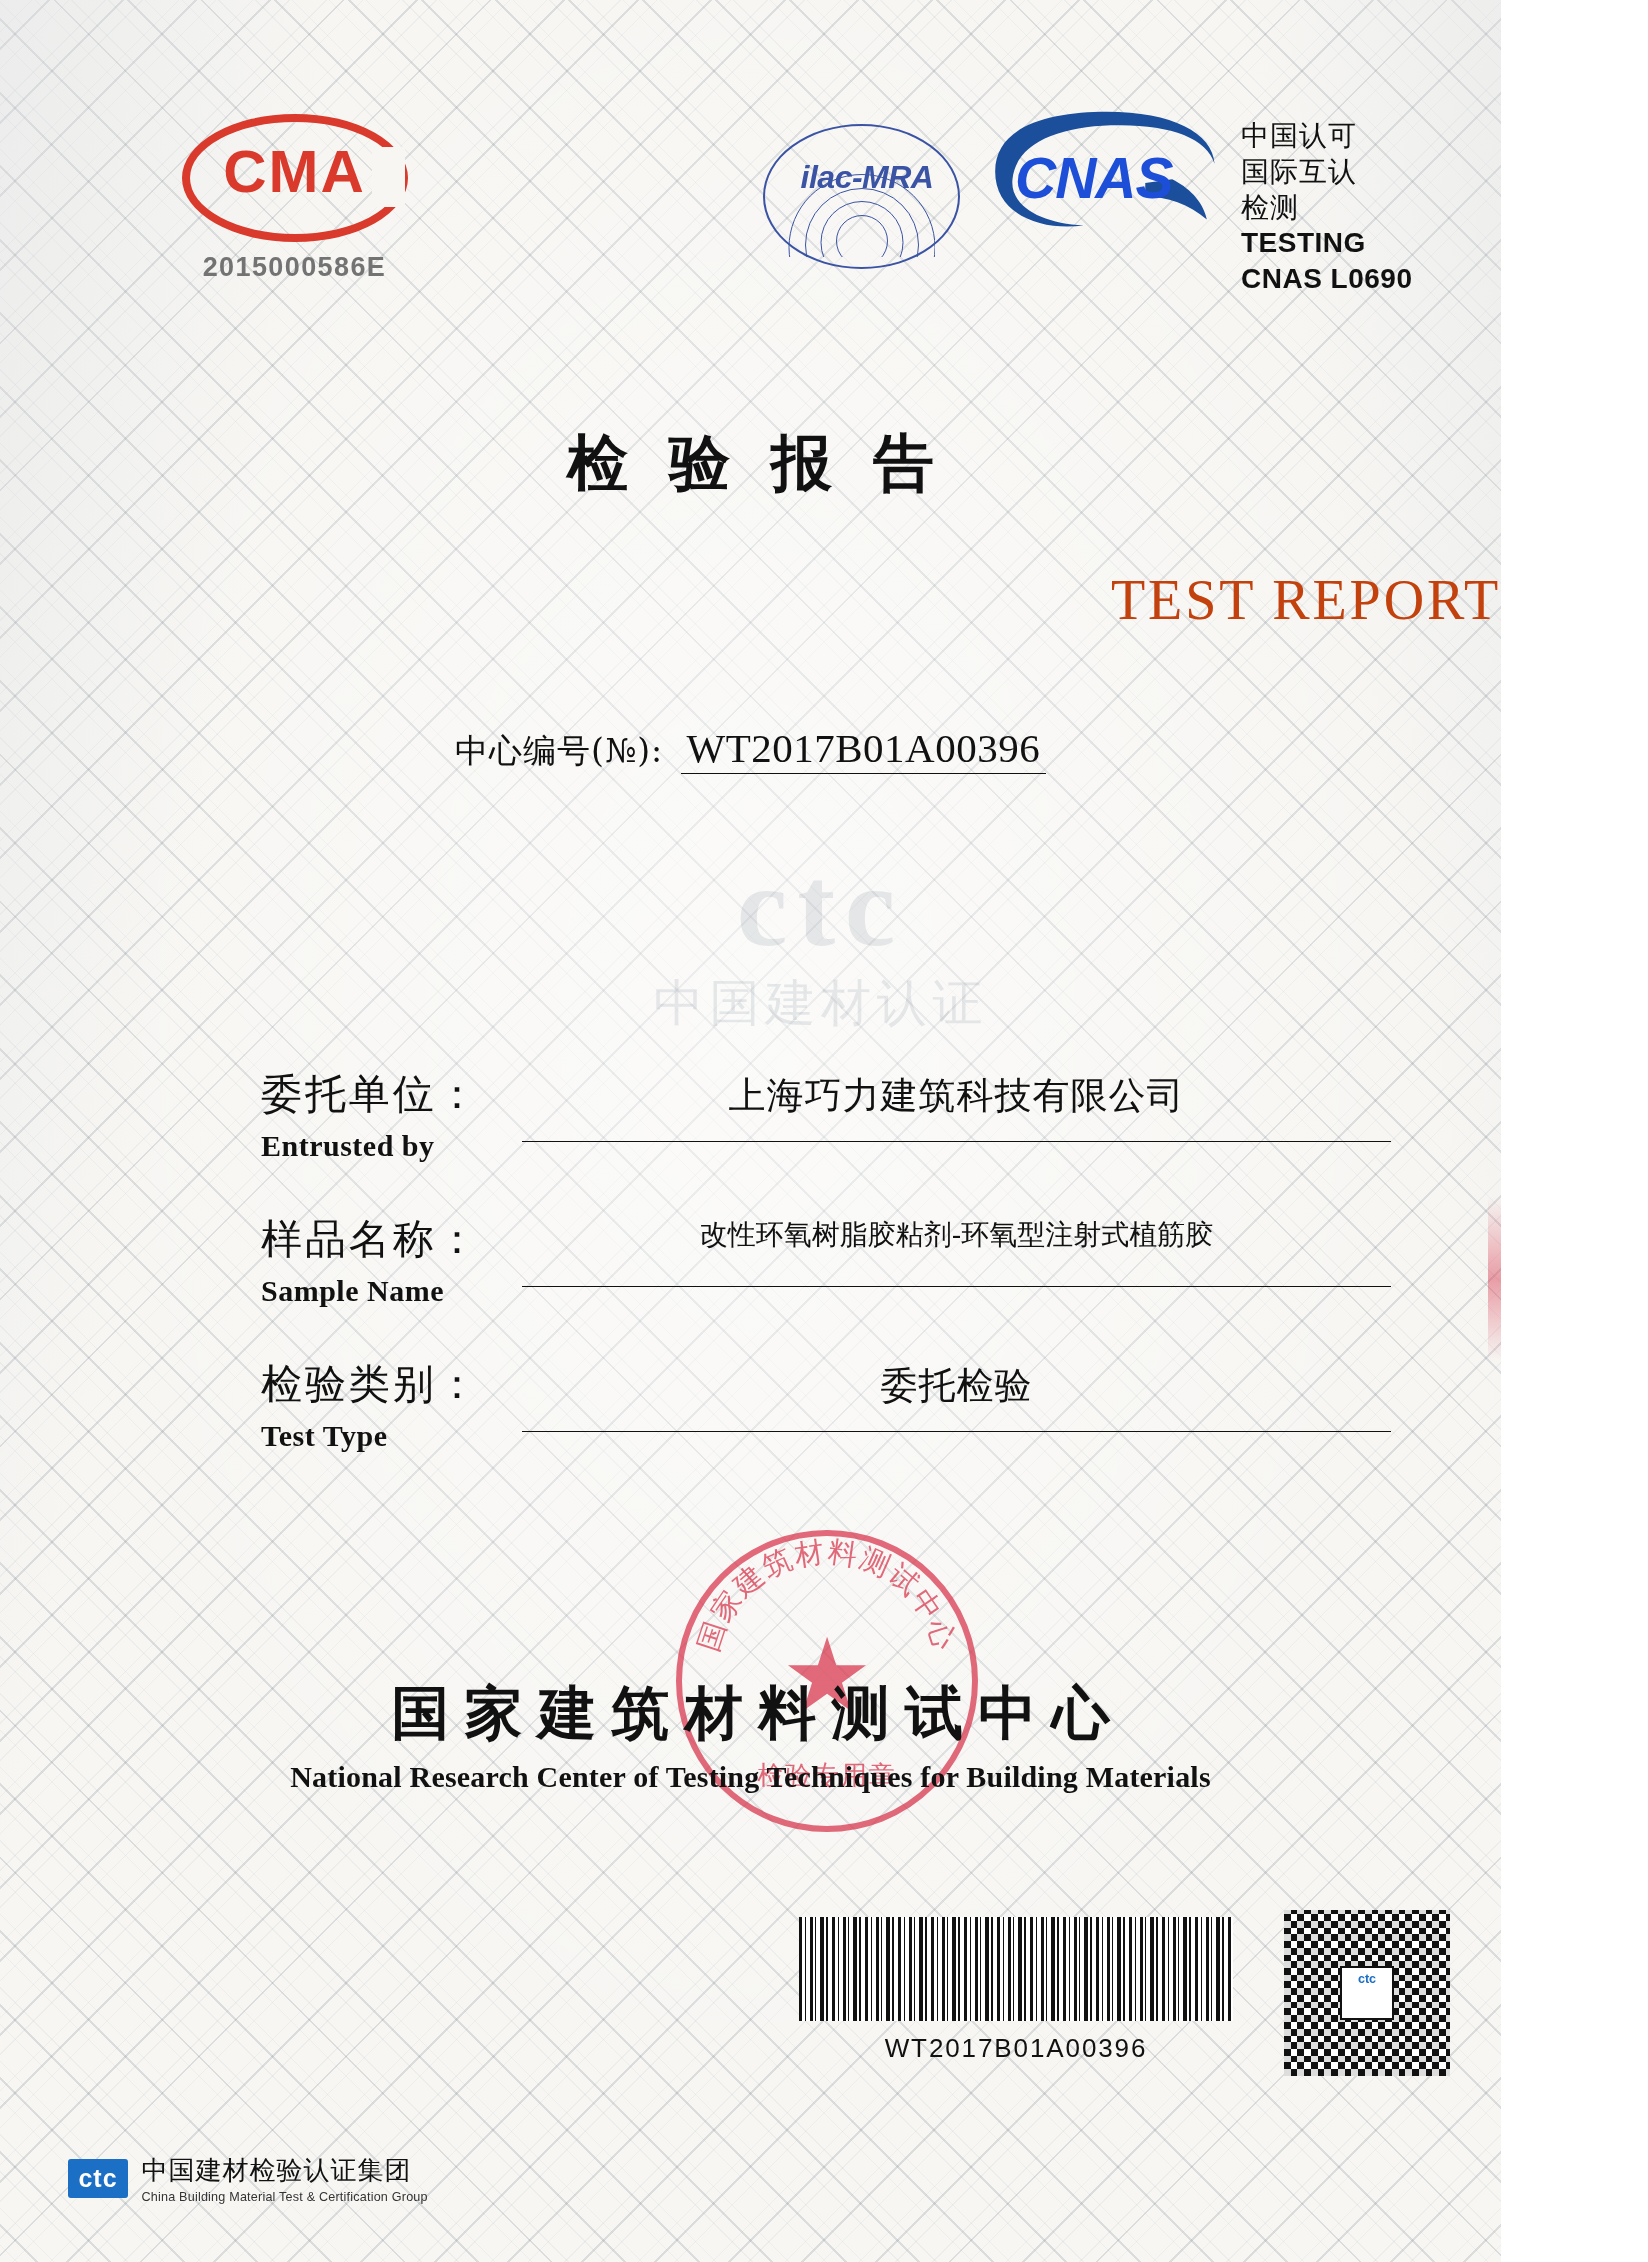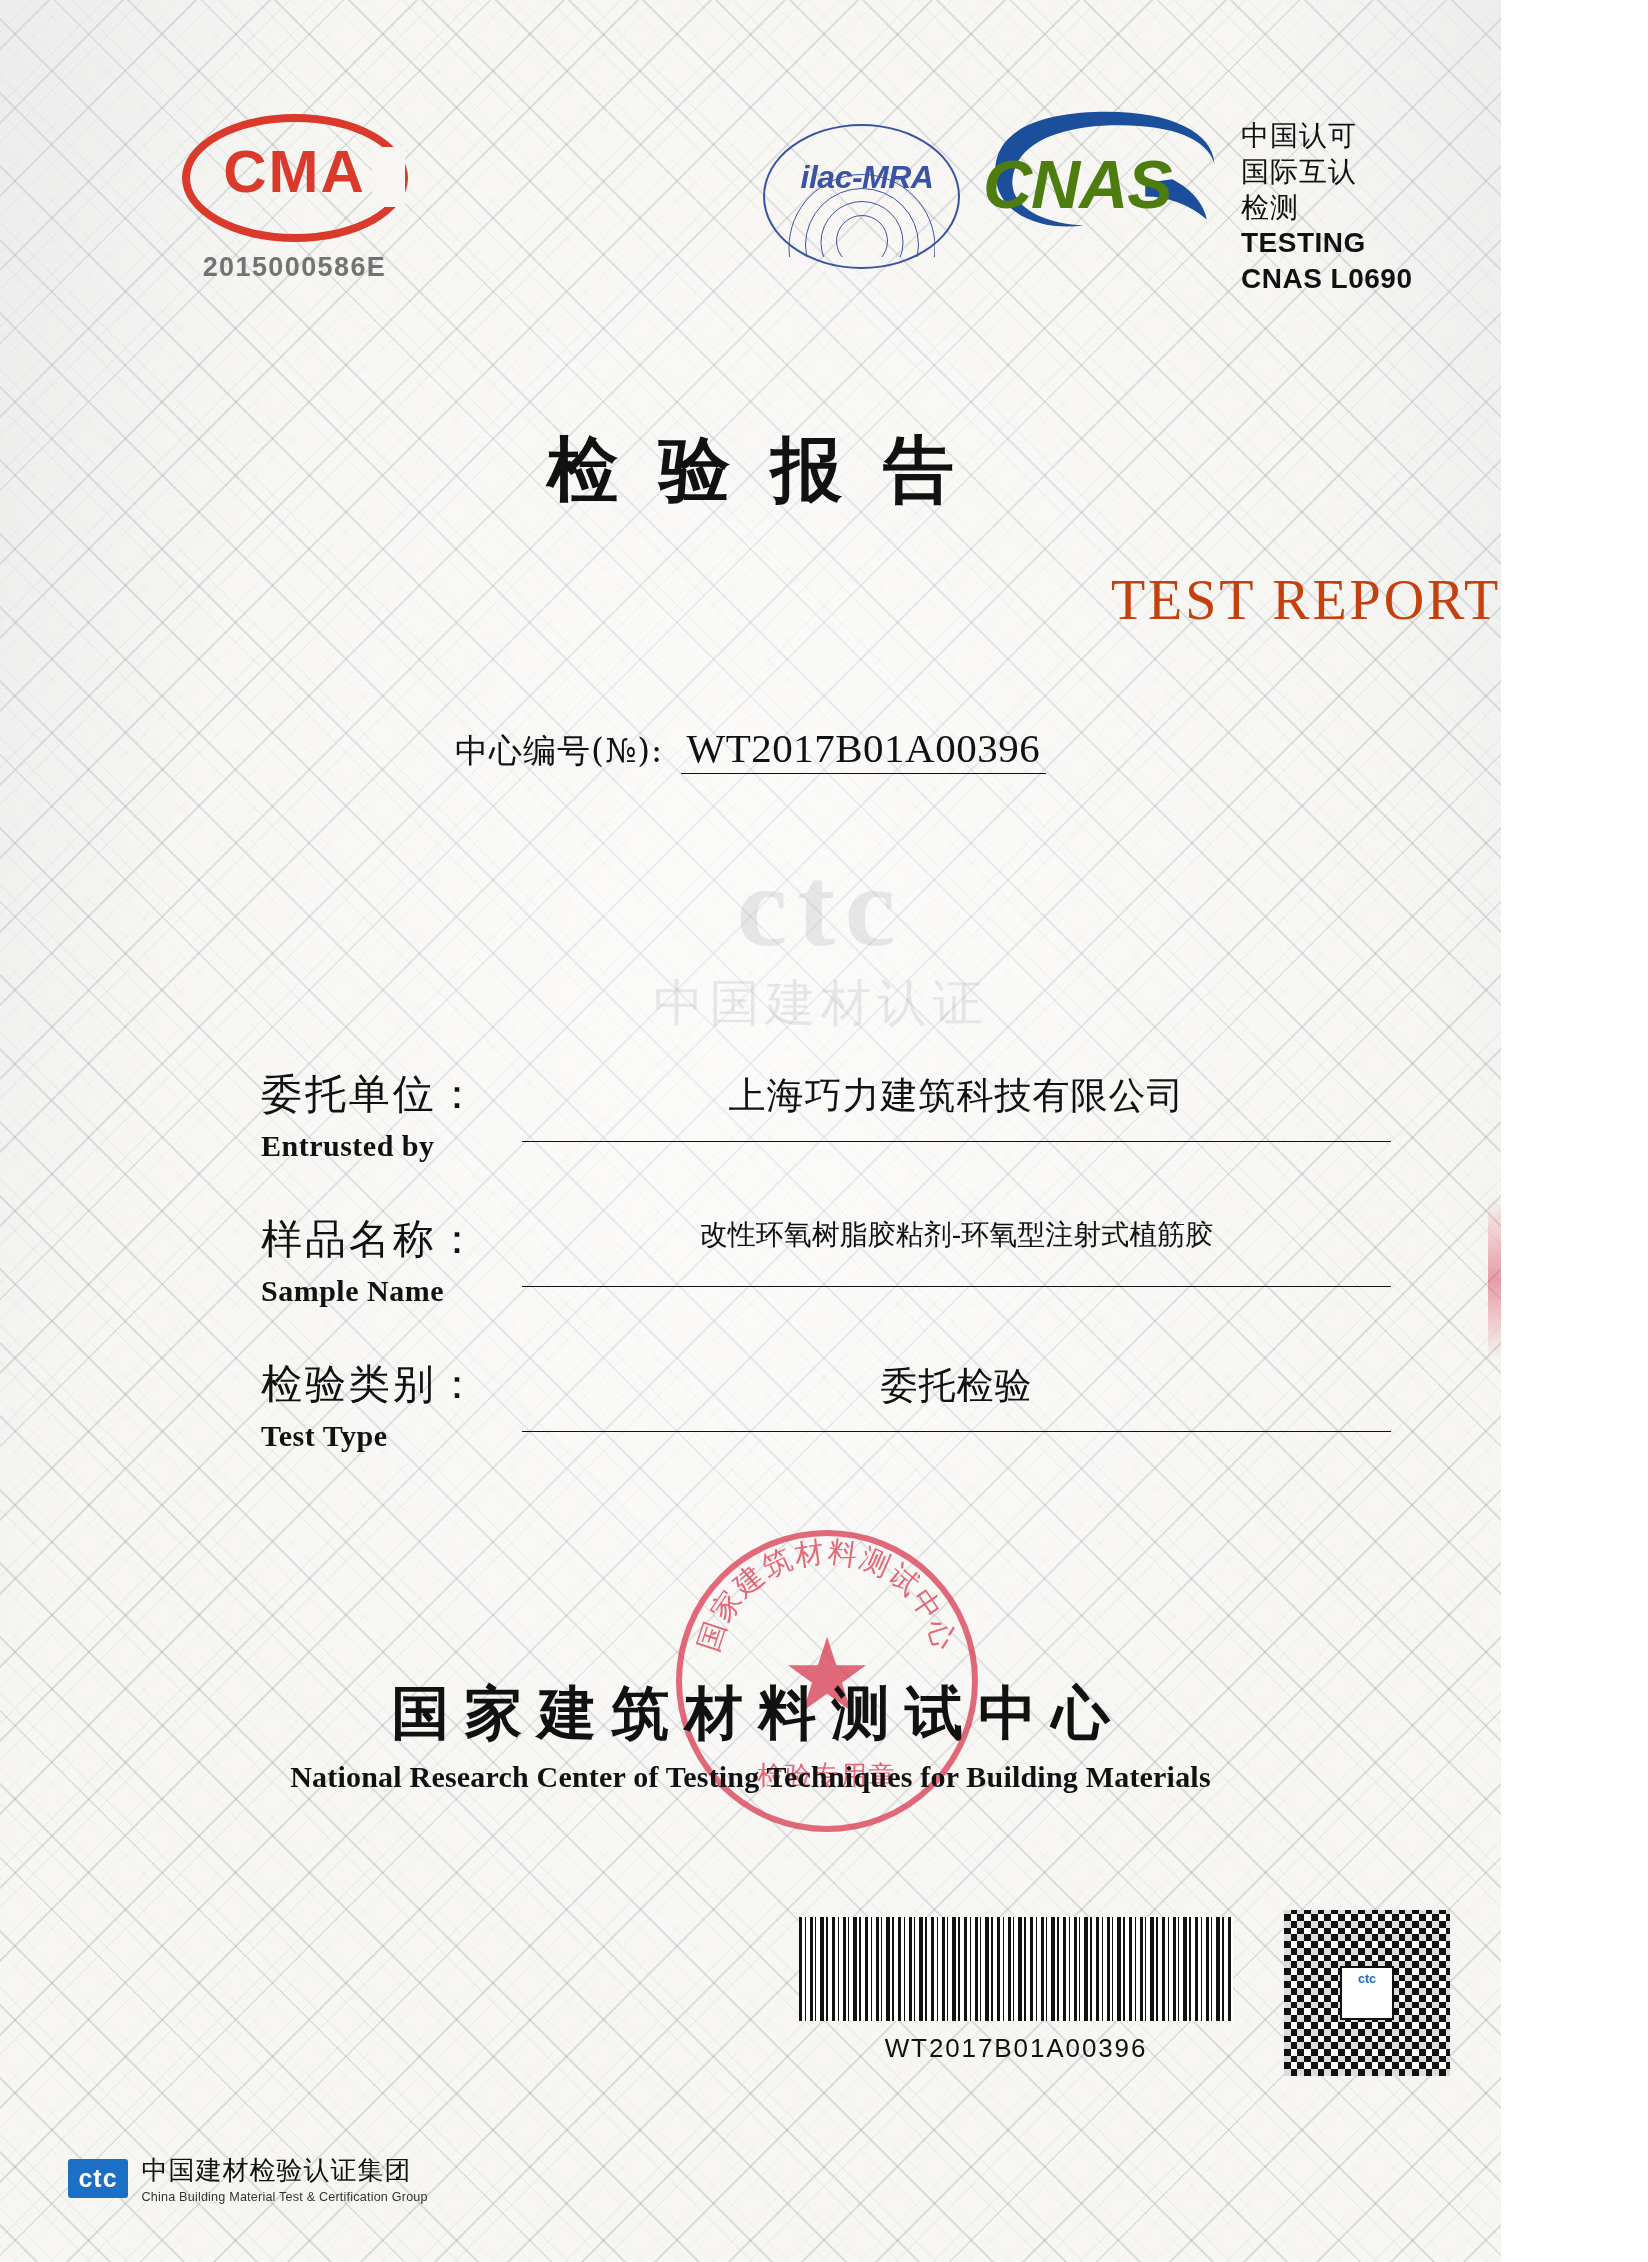--- a/index.html
+++ b/index.html
@@ -169,27 +169,27 @@
   }
   .cnas-swoosh {
     position: absolute;
     left: 0;
     top: 0;
     width: 236px;
     height: 127px;
   }
   .cnas-text {
     position: absolute;
-    left: 0;
+    left: 32px;
     top: 37px;
     font-family: "Liberation Sans", sans-serif;
     font-style: italic;
     font-weight: bold;
-    font-size: 68px;
-    color: #4d7c0f;
+    font-size: 57px;
+    color: #1d4ed8;
     letter-spacing: -1px;
   }
   .cnas-side {
     position: absolute;
     left: 1241px;
     top: 118px;
     font-family: "Liberation Sans", sans-serif;
     color: #111;
     line-height: 1.28;
   }
@@ -197,21 +197,21 @@
   .cnas-side .en { font-size: 28px; font-weight: bold; letter-spacing: 0.5px; }
 
   
   .title-cn {
     position: absolute;
     left: 0; right: 0;
     top: 423px;
     text-align: center;
     font-family: "DejaVu Serif", "Liberation Serif", serif;
     font-weight: bold;
-    font-size: 71px;
+    font-size: 61px;
     letter-spacing: 41px;
     text-indent: 41px;
     color: #111;
   }
   .title-en {
     position: absolute;
     left: 0; right: 0;
     top: 568px;
     text-align: right;
     font-family: "Liberation Serif", serif;

